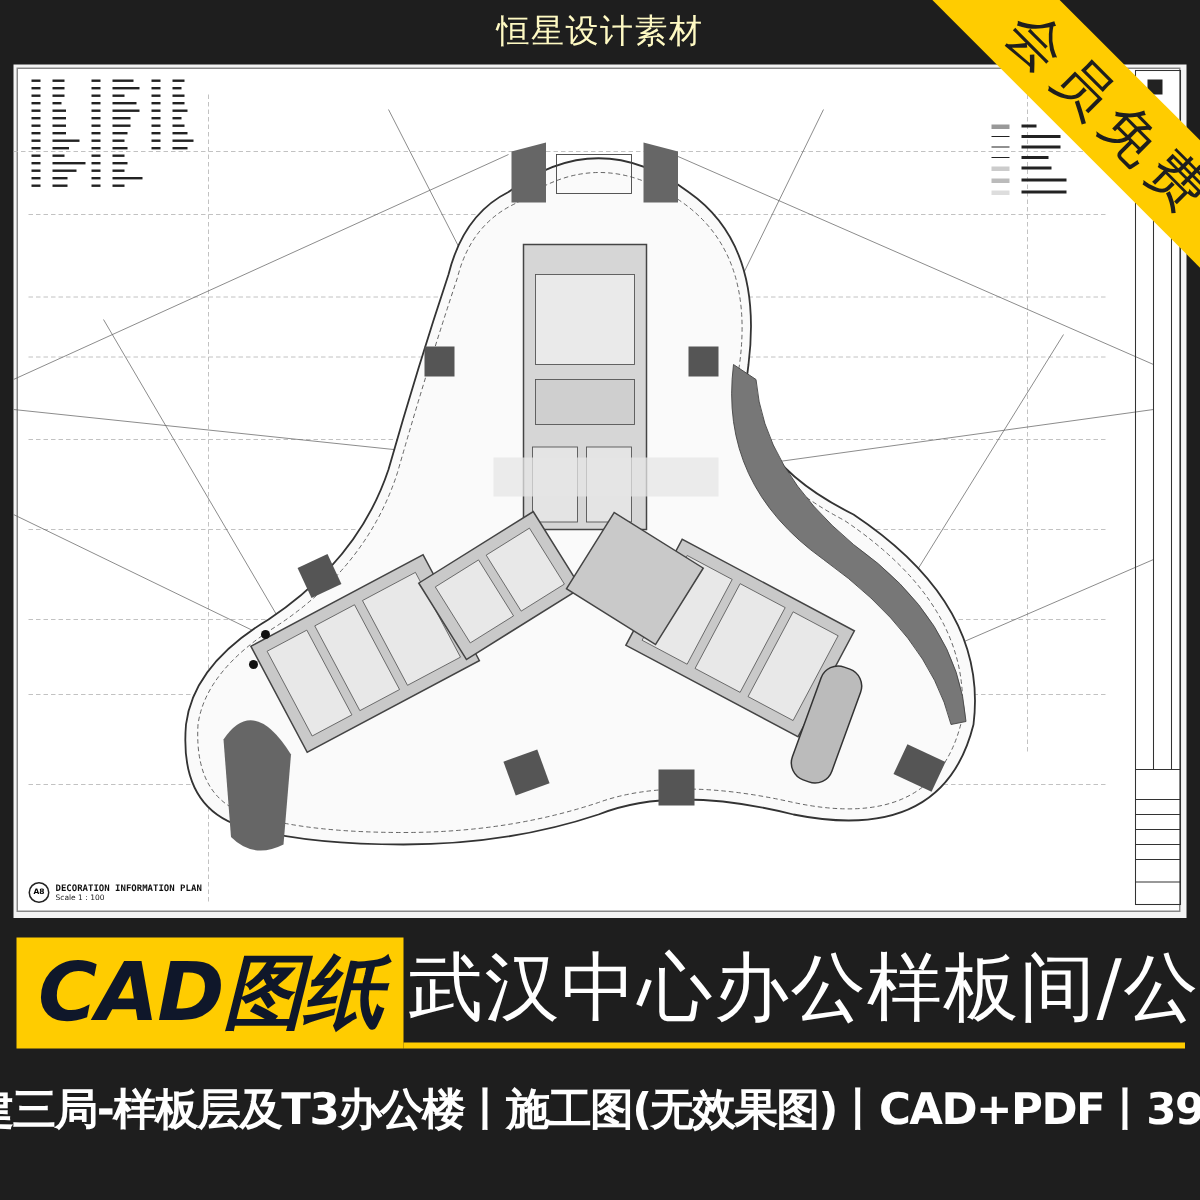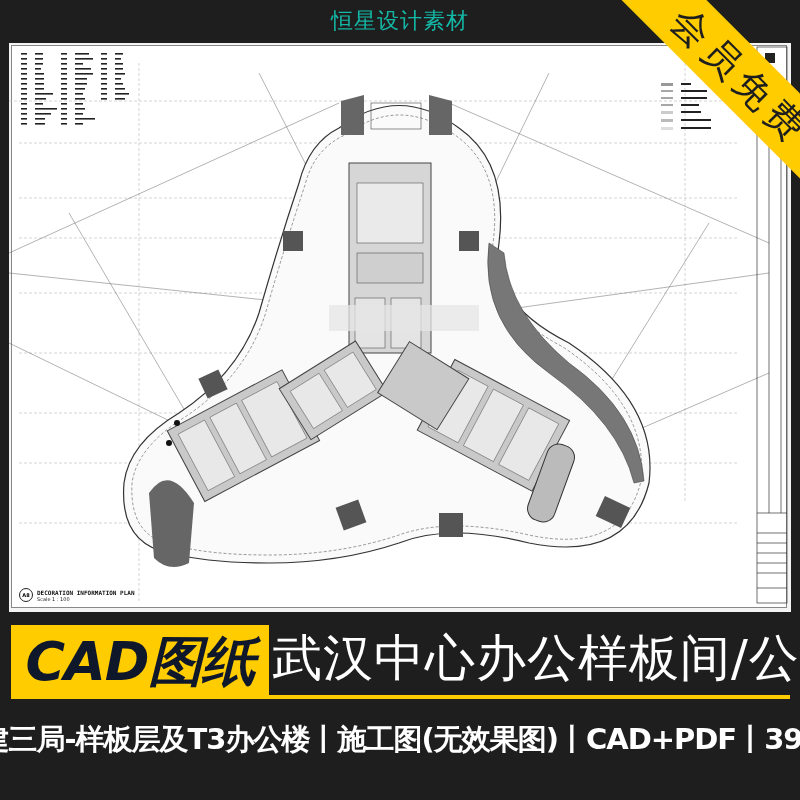--- a/index.html
+++ b/index.html
@@ -1,18 +1,18 @@
 <!DOCTYPE html>
 <html><head>
 <meta charset="utf-8">
 <style>
   html, body { margin:0; padding:0; }
   body { width:800px; height:800px; background:#1e1e1e; position:relative; overflow:hidden; font-family:"DejaVu Sans", sans-serif; }
   .top-bar { position:absolute; left:0; top:0; width:800px; height:42px; background:#1e1e1e; display:flex; align-items:center; justify-content:center; }
-  .top-bar .title { color:#14b8a6; font-size:22px; letter-spacing:1px; }
+  .top-bar .title { color:#fef9c3; font-size:22px; letter-spacing:1px; }
   .sheet { position:absolute; left:9px; top:43px; width:782px; height:569px; background:#f4f4f4; }
   .sheet-inner { position:absolute; left:2px; top:2px; width:776px; height:563px; background:#ffffff; border:1px solid #888; box-sizing:border-box; }
   .sheet svg { position:absolute; left:0; top:0; }
   .plan-caption { position:absolute; left:10px; bottom:10px; display:flex; align-items:center; gap:4px; }
   .plan-caption .badge { width:12px; height:12px; border-radius:50%; border:1px solid #222; font-size:5px; display:flex; align-items:center; justify-content:center; font-weight:bold; }
   .plan-caption .t1 { font-size:6px; font-weight:bold; color:#111; font-family:"DejaVu Sans Mono", monospace; }
   .plan-caption .t2 { font-size:5px; color:#222; }
   .ribbon { position:absolute; left:590px; top:46px; width:300px; height:60px; background:#ffcc00; transform:rotate(45deg); transform-origin:center; display:flex; align-items:center; justify-content:center; }
   .ribbon span { color:#1e1e1e; font-size:38px; letter-spacing:6px; font-weight:normal; }
   .bottom { position:absolute; left:0; top:612px; width:800px; height:188px; background:#1e1e1e; }

